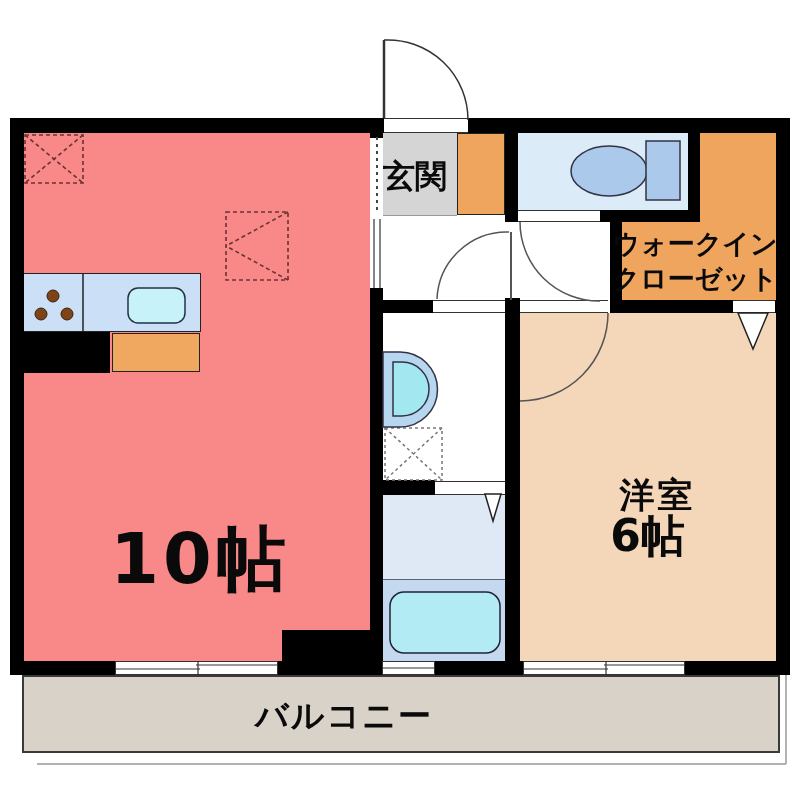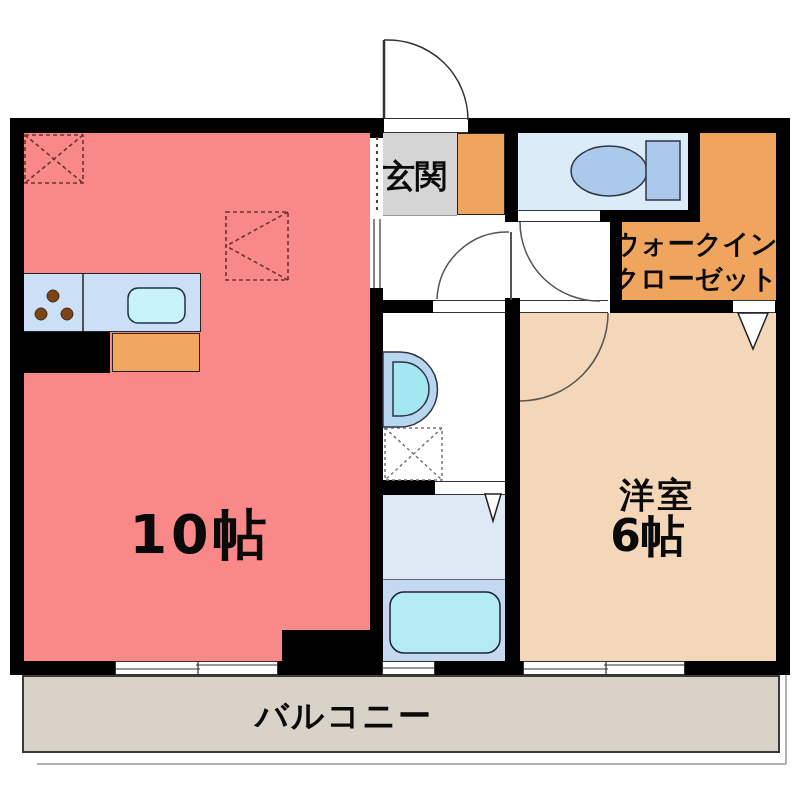--- a/index.html
+++ b/index.html
@@ -141,21 +141,21 @@
       <path d="M 115,669 H 200 M 196,665 H 278 M 198,661 V 675"></path>
       <path d="M 523,669 H 608 M 604,665 H 685 M 606,661 V 675"></path>
       <path d="M 382,668 H 435"></path>
     </g>
 
     <g stroke="#999" stroke-width="1.5" fill="none">
       <path d="M 37,764 H 786 M 786,675 V 764"></path>
     </g>
   </svg>
 
-  <div class="label" style="left:40px;top:508px;width:320px;font-size:54px;letter-spacing:4px;">10帖</div>
+  <div class="label" style="left:40px;top:524px;width:320px;font-size:70px;letter-spacing:4px;">10帖</div>
 
   <div class="label" style="left:565px;top:446px;width:185px;font-size:35px;letter-spacing:3px;margin-top:32px;">洋室</div>
   <div class="label" style="left:555px;top:514px;width:185px;font-size:44px;">6帖</div>
 
   <div class="label" style="left:603px;top:265px;width:184px;font-size:27px;">クローゼット</div>
   <div class="label" style="left:603px;top:230px;width:184px;font-size:27px;">ウォークイン</div>
 
   <div class="label" style="left:383px;top:160px;width:58px;font-size:32px;">玄関</div>
 
   <div class="label" style="left:144px;top:699px;width:400px;font-size:33px;letter-spacing:2px;">バルコニー</div>

